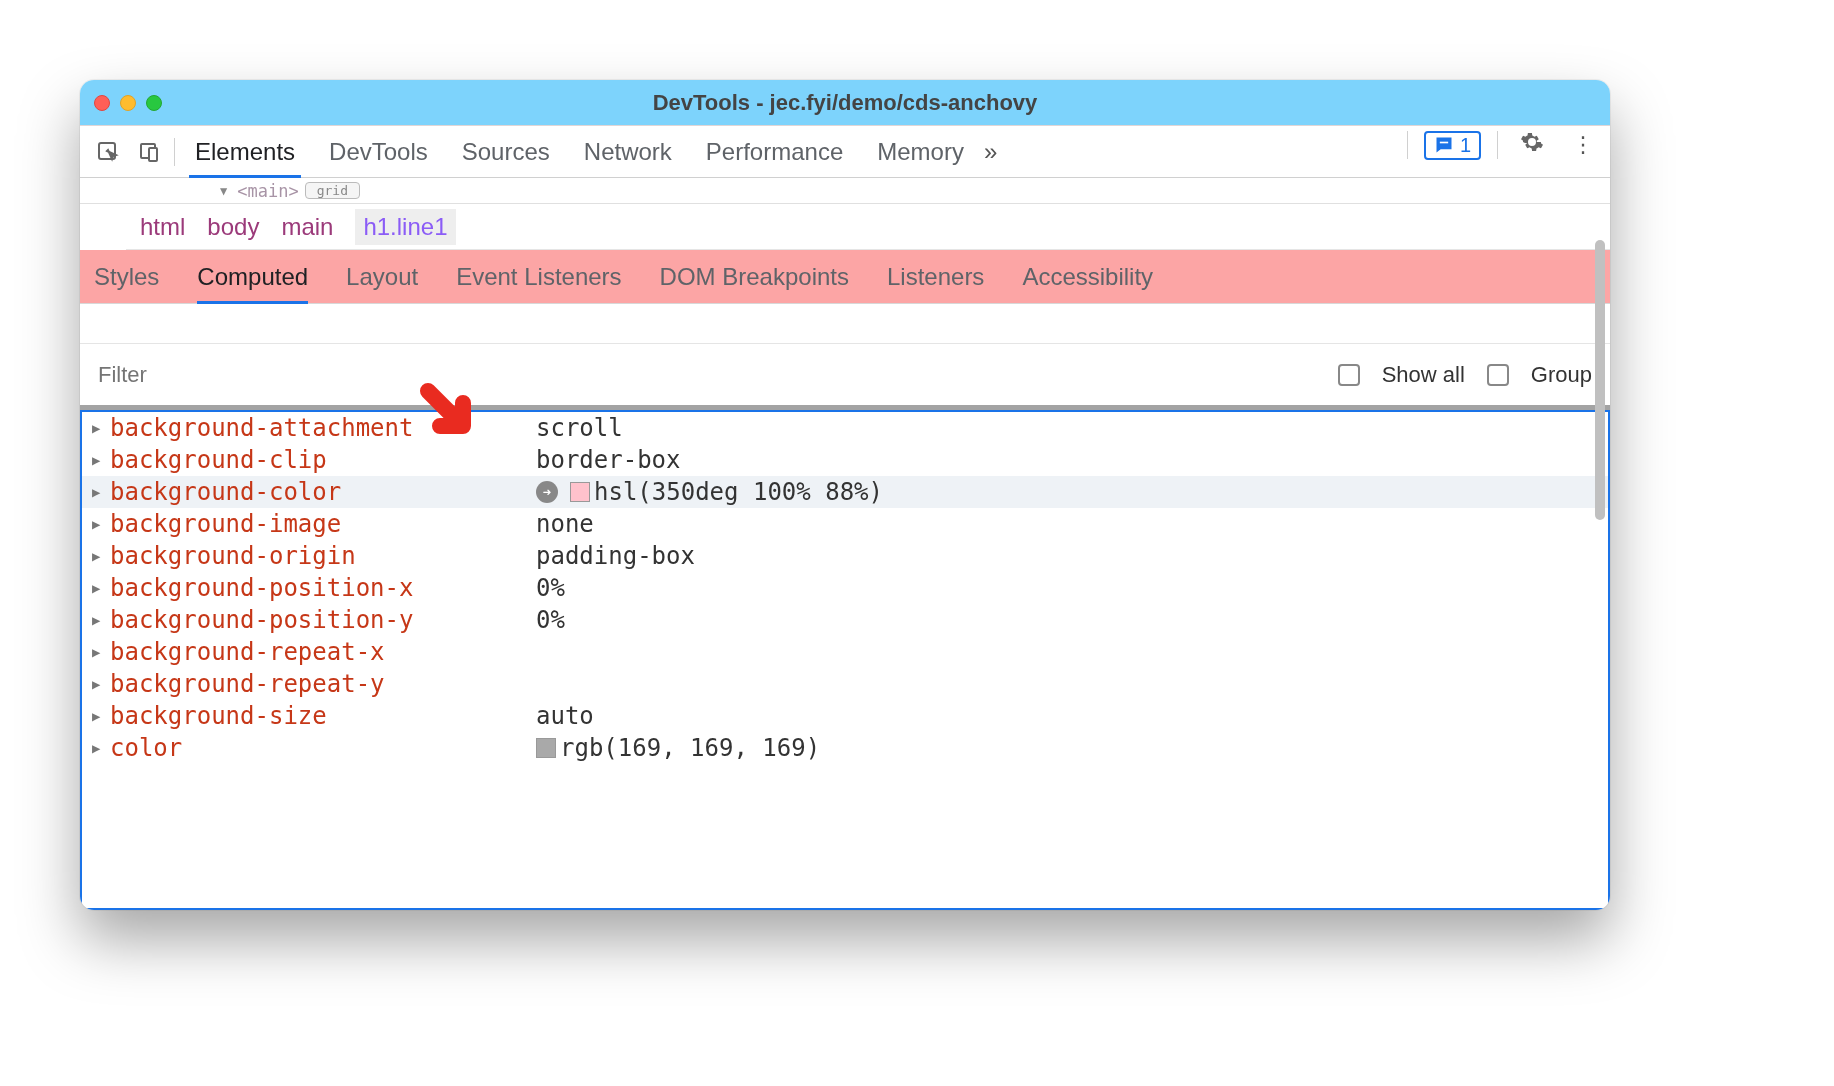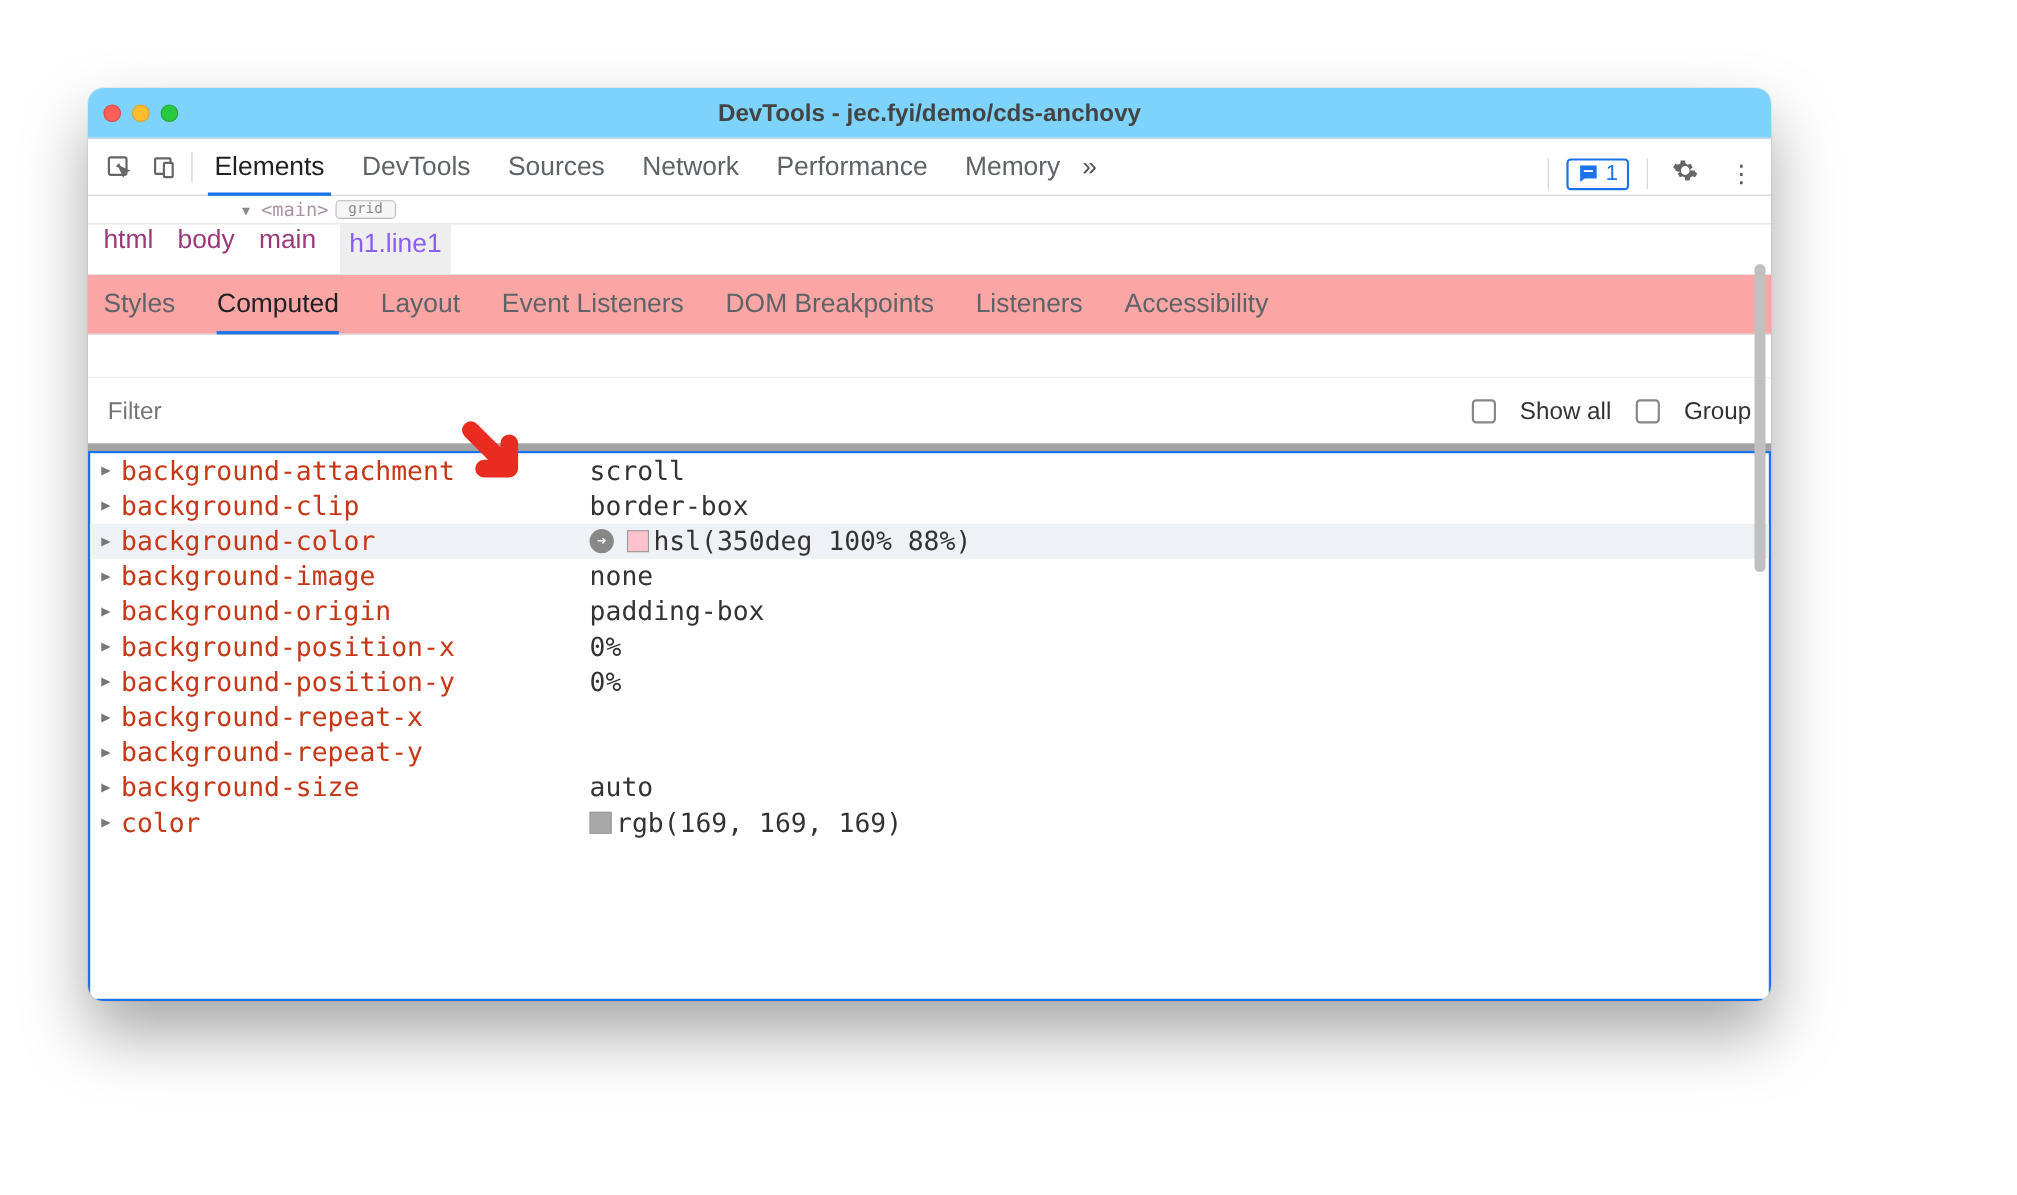--- a/index.html
+++ b/index.html
@@ -33,21 +33,21 @@
   }
   .traffic { display: flex; gap: 10px; }
   .traffic span { width: 16px; height: 16px; border-radius: 50%; display: block; }
   .dot-red { background: #ff5f57; border: 1px solid #e14640; }
   .dot-yellow { background: #febc2e; border: 1px solid #e1a325; }
   .dot-green { background: #28c840; border: 1px solid #24a733; }
   .title { position: absolute; left: 0; right: 0; text-align: center; font-size: 22px; color: #444; font-weight: 600; }
   .toolbar {
     height: 52px;
     display: flex;
-    align-items: flex-end;
+    align-items: flex-start;
     border-bottom: 1px solid #d0d0d0;
     padding: 0 10px;
   }
   .tab-strip {
     display: flex;
     align-items: center;
     gap: 6px;
     height: 100%;
     flex: 1;
   }
@@ -86,26 +86,28 @@
     color: #5f6368; padding-left: 140px; display: flex; align-items: center;
     border-bottom: 1px solid #e0e0e0; gap: 6px;
   }
   .pill { border: 1px solid #bbb; border-radius: 4px; font-size: 13px; padding: 0px 11px; color: #888; background:#f5f5f5; }
   .tag-open { color: #a894a6; }
   .disclosure-mini { color: #888; font-size: 12px; margin-right: 4px; }
 
   .breadcrumbs {
     height: 46px;
     display: flex;
+    align-items: center;
     padding: 0 14px;
     gap: 22px;
     font-family: -apple-system, sans-serif;
     font-size: 24px;
     color: #9b3a7a;
     border-bottom: 1px solid #e5e5e5;
+    margin-left: 46px;
   }
   .crumb { cursor: pointer; }
   .crumb.sel { background: #eee; padding: 4px 8px; color: #8b5cf6; }
 
   .sub-tabs {
     height: 54px;
     display: flex;
     align-items: center;
     padding: 0 14px;
     gap: 38px;
@@ -113,21 +115,21 @@
     color: #5f6368;
     background: #fca5a5;
     border-bottom: 1px solid #d8d8d8;
   }
   .sub-tab { cursor: pointer; height: 100%; display: flex; align-items: center; position: relative; }
   .sub-tab.active { color: #202124; }
   .sub-tab.active::after { content:""; position:absolute; left:0; right:0; bottom:-1px; height:3px; background:#1a73e8; }
 
   .filter-row {
     height: 66px; display:flex; align-items:center; padding: 0 18px;
-    border-bottom: 7px solid #a3a3a3; color:#888; font-size: 22px;
+    border-bottom: 5px solid #a3a3a3; color:#888; font-size: 22px;
     justify-content: center; border-top: 1px solid #fff;
   }
   .filter-input { border:none; outline:none; font-size:22px; color:#888; flex:1; }
   .checkgroup { display:flex; align-items:center; gap: 22px; font-size:22px; color:#333; }
   .cb { width: 22px; height: 22px; border: 2px solid #888; border-radius:4px; display:inline-block; }
 
   .props {
     border: 2px solid #1a73e8;
     flex: 1; overflow: auto; font-family: Menlo, Monaco, Consolas, monospace;
     font-size: 24px; color: #333; margin: 0; position: relative;

